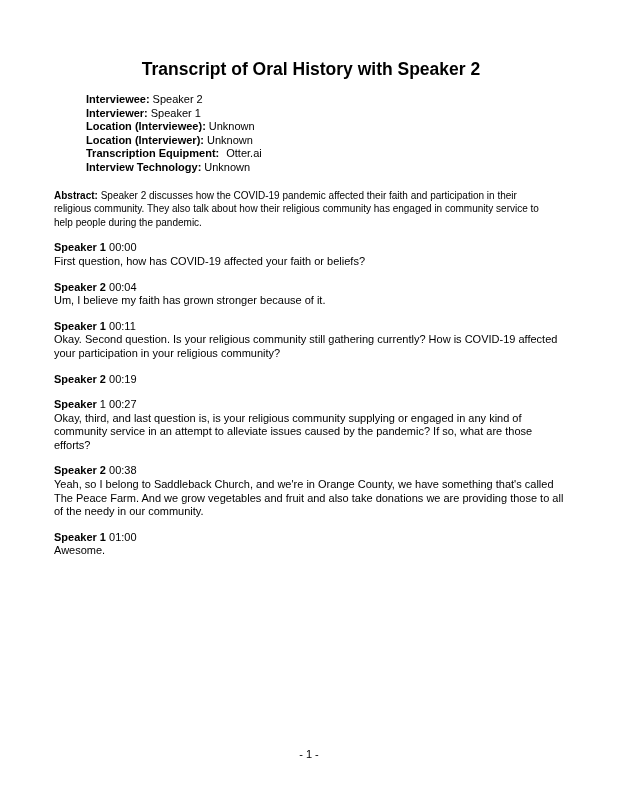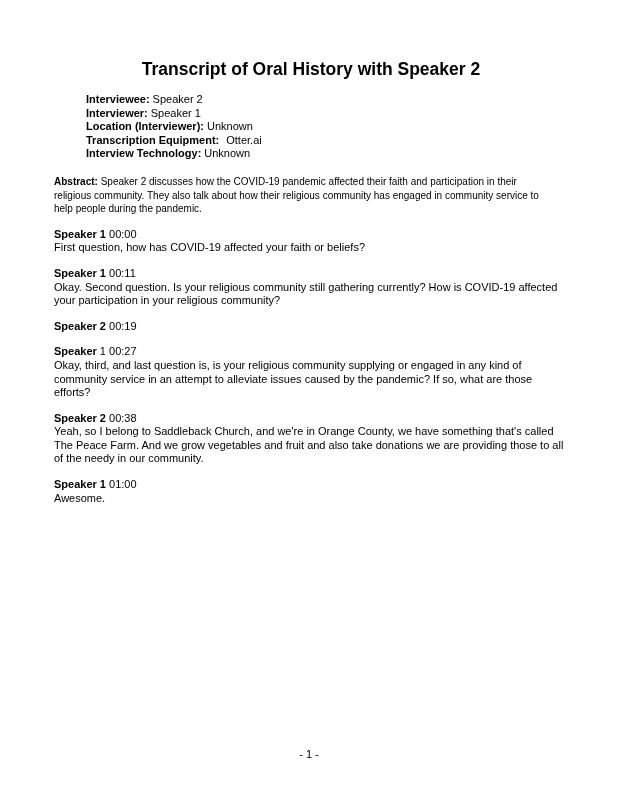--- a/index.html
+++ b/index.html
@@ -79,40 +79,47 @@
   <h1 class="doc-title">Transcript of Oral History with Speaker 2</h1>
 
   <div class="meta-block">
     <div class="meta-line">
       <span class="b">Interviewee:</span><span class="meta-value">Speaker 2</span>
     </div>
     <div class="meta-line">
       <span class="b">Interviewer:</span><span class="meta-value">Speaker 1</span>
     </div>
     <div class="meta-line">
+      <span class="b">Location (Interviewee):</span><span class="meta-value">Unknown</span>
+    </div>
+    <div class="meta-line">
       <span class="b">Location (Interviewer):</span><span class="meta-value">Unknown</span>
     </div>
     <div class="meta-line">
       <span class="b">Transcription Equipment:</span><span class="meta-value gap2">Otter.ai</span>
     </div>
     <div class="meta-line">
       <span class="b">Interview Technology:</span><span class="meta-value">Unknown</span>
     </div>
   </div>
 
   <p class="para">
     <span class="b">Abstract:</span>
     <span>Speaker 2 discusses how the COVID-19 pandemic affected their faith and participation in their religious community. They also talk about how their religious community has engaged in community service to help people during the pandemic.</span>
   </p>
 
   <div class="segment">
     <div class="seg-head"><span class="b">Speaker 1</span><span> 00:00</span></div>
     <div class="seg-text">First question, how has COVID-19 affected your faith or beliefs?</div>
   </div>
 
+  <div class="segment">
+    <div class="seg-head"><span class="b">Speaker 2</span><span> 00:04</span></div>
+    <div class="seg-text">Um, I believe my faith has grown stronger because of it.</div>
+  </div>
 
   <div class="segment">
     <div class="seg-head"><span class="b">Speaker 1</span><span> 00:11</span></div>
     <div class="seg-text">Okay. Second question. Is your religious community still gathering currently? How is COVID-19 affected your participation in your religious community?</div>
   </div>
 
   <div class="segment">
     <div class="seg-head"><span class="b">Speaker 2</span><span> 00:19</span></div>
   </div>
 

